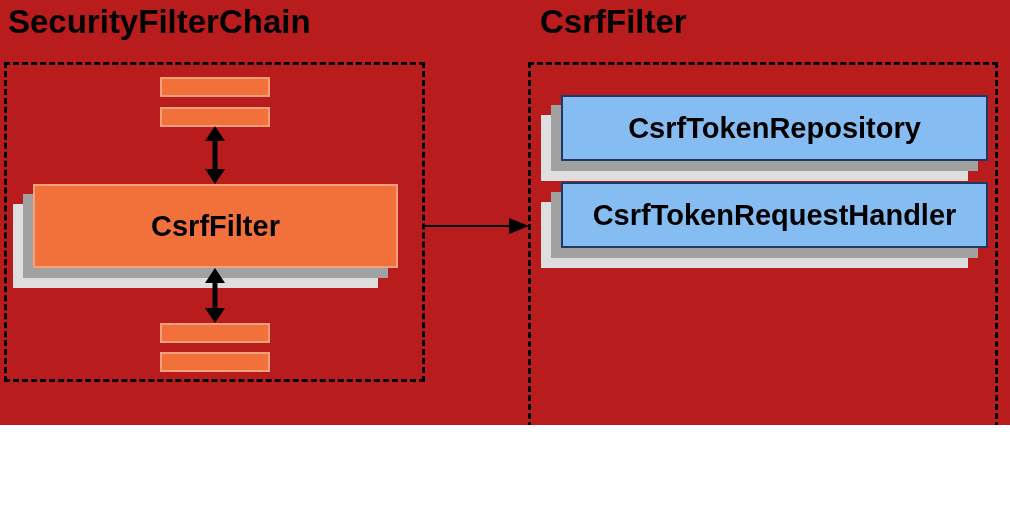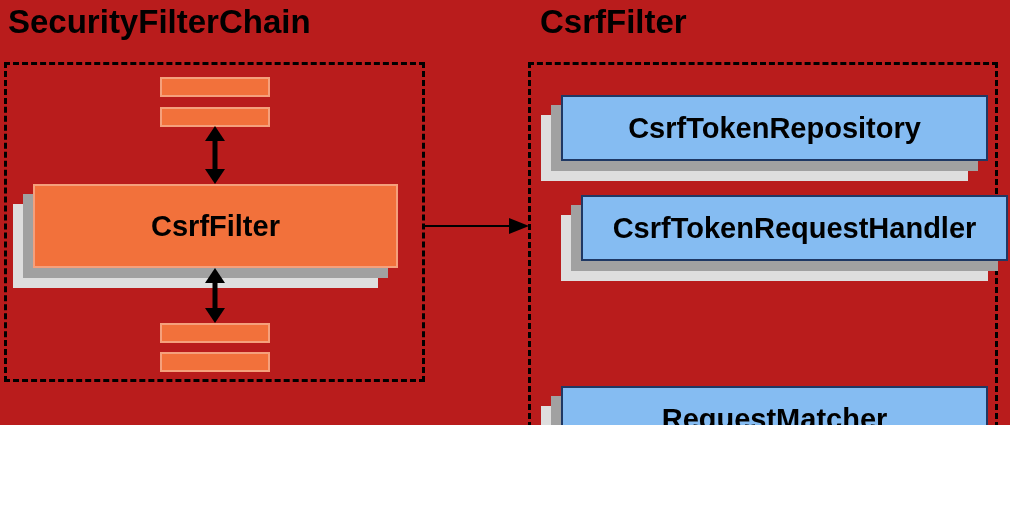--- a/index.html
+++ b/index.html
@@ -65,21 +65,21 @@
     left:561px;width:427px;height:66px;
     background:var(--blue);
     border:2px solid var(--blue-border);
     box-sizing:border-box;
     box-shadow:-10px 10px 0 var(--shadow-dark), -20px 20px 0 var(--shadow-light);
     display:flex;align-items:center;justify-content:center;
     font-size:29px;font-weight:700;color:#000;
     white-space:nowrap;
   }
   .comp-1{top:95px;}
-  .comp-2{top:195px;margin-left:20px;}
+  .comp-2{top:182px;}
   .comp-3{top:286px;}
   .comp-4{top:386px;}
 </style>
 </head>
 <body>
 
 <div class="canvas">
 
   <div class="diagram-title title-left">SecurityFilterChain</div>
 
@@ -115,17 +115,14 @@
   <div class="diagram-title title-right">CsrfFilter</div>
 
   <div class="dashed-box dashed-right"></div>
 
   <div class="component-box comp-1">
     <span>CsrfTokenRepository</span>
   </div>
   <div class="component-box comp-2">
     <span>CsrfTokenRequestHandler</span>
   </div>
-  <div class="component-box comp-4">
-    <span>RequestMatcher</span>
-  </div>
 
 </div>
 
 </body></html>

